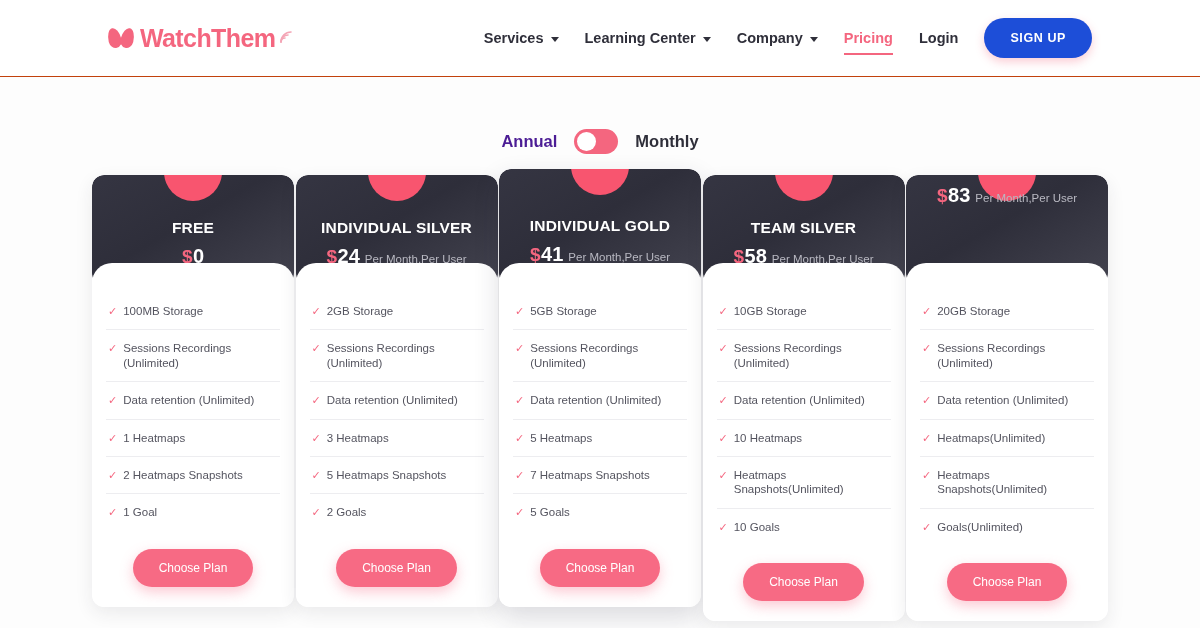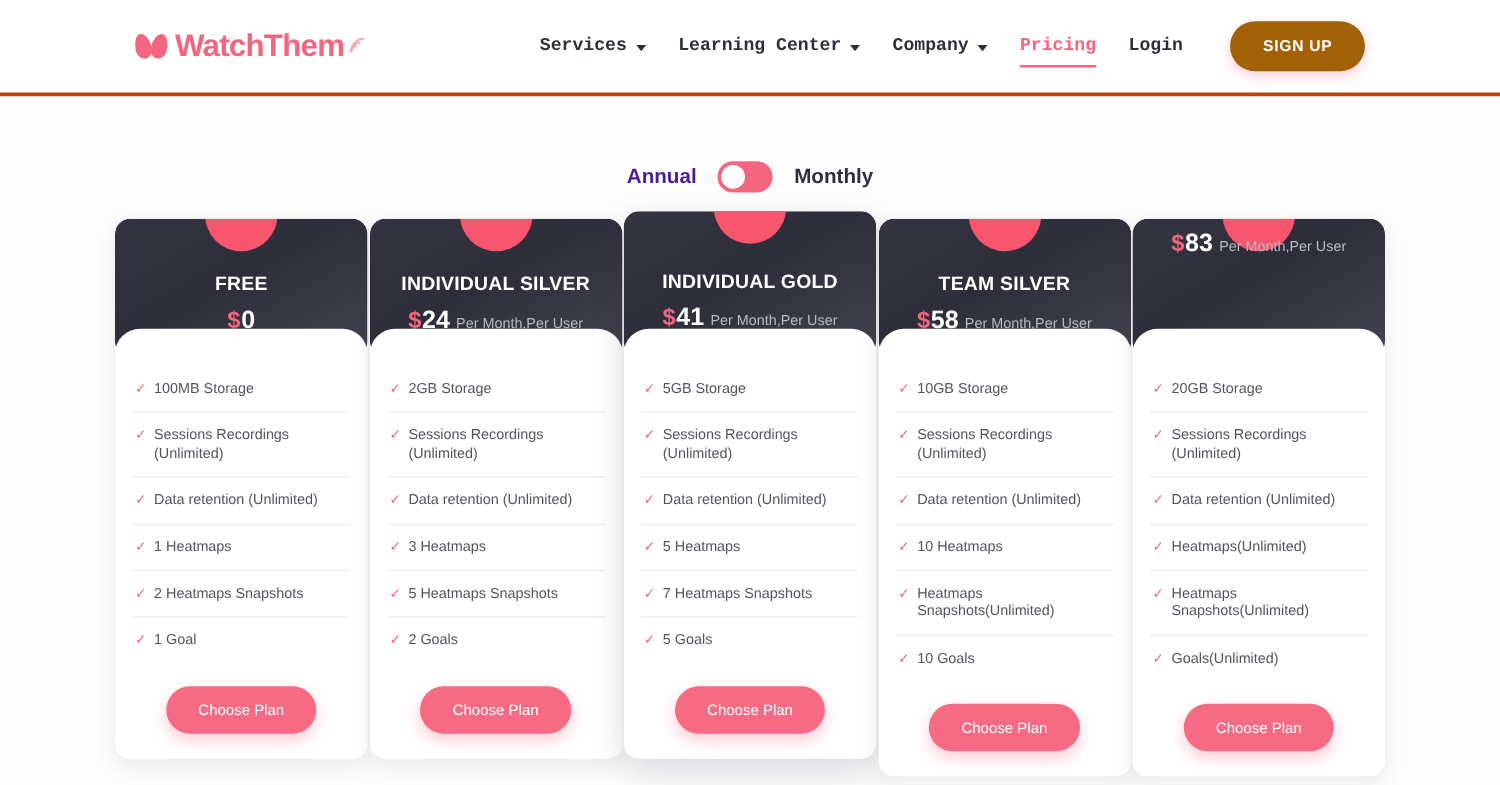--- a/index.html
+++ b/index.html
@@ -13,21 +13,21 @@
     font-family: "Liberation Sans", sans-serif;
     background: #ffffff;
     color: #3c3c46;
     -webkit-font-smoothing: antialiased;
   }
 
   
   .site-header {
     height: 77px;
     background: #ffffff;
-    border-bottom: 3px solid #c2410c;
+    border-bottom: 1px solid #c2410c;
     display: flex;
     align-items: center;
     padding: 0 0 0 0;
     position: relative;
     z-index: 20;
   }
   .logo {
     display: flex;
     align-items: center;
     margin-left: 108px;
@@ -62,22 +62,21 @@
     display: inline-block;
     margin-left: 2px;
     margin-bottom: -2px;
   }
 
   .main-nav {
     margin-left: auto;
     display: flex;
     align-items: center;
     gap: 26px;
-    margin-right: 28px;
-    font-family: Liberation Mono, monospace;
+    margin-right: 16px;
   }
   .nav-item {
     display: flex;
     align-items: center;
     gap: 7px;
     font-size: 14.5px;
     font-weight: bold;
     color: #2f2f3a;
     cursor: pointer;
     white-space: nowrap;
@@ -95,21 +94,21 @@
     width: 0; height: 0;
     border-left: 4.5px solid transparent;
     border-right: 4.5px solid transparent;
     border-top: 5px solid #2f2f3a;
     display: inline-block;
     margin-top: 2px;
   }
   .signup-btn {
     margin-left: 10px;
     margin-right: 108px;
-    background: #a16207;
+    background: #1d4ed8;
     color: #ffffff;
     font-size: 12.5px;
     font-weight: bold;
     letter-spacing: 0.6px;
     border: none;
     border-radius: 22px;
     padding: 13px 26px;
     cursor: pointer;
     font-family: "Liberation Sans", sans-serif;
     box-shadow: 0 4px 10px rgba(244,102,127,0.32);

